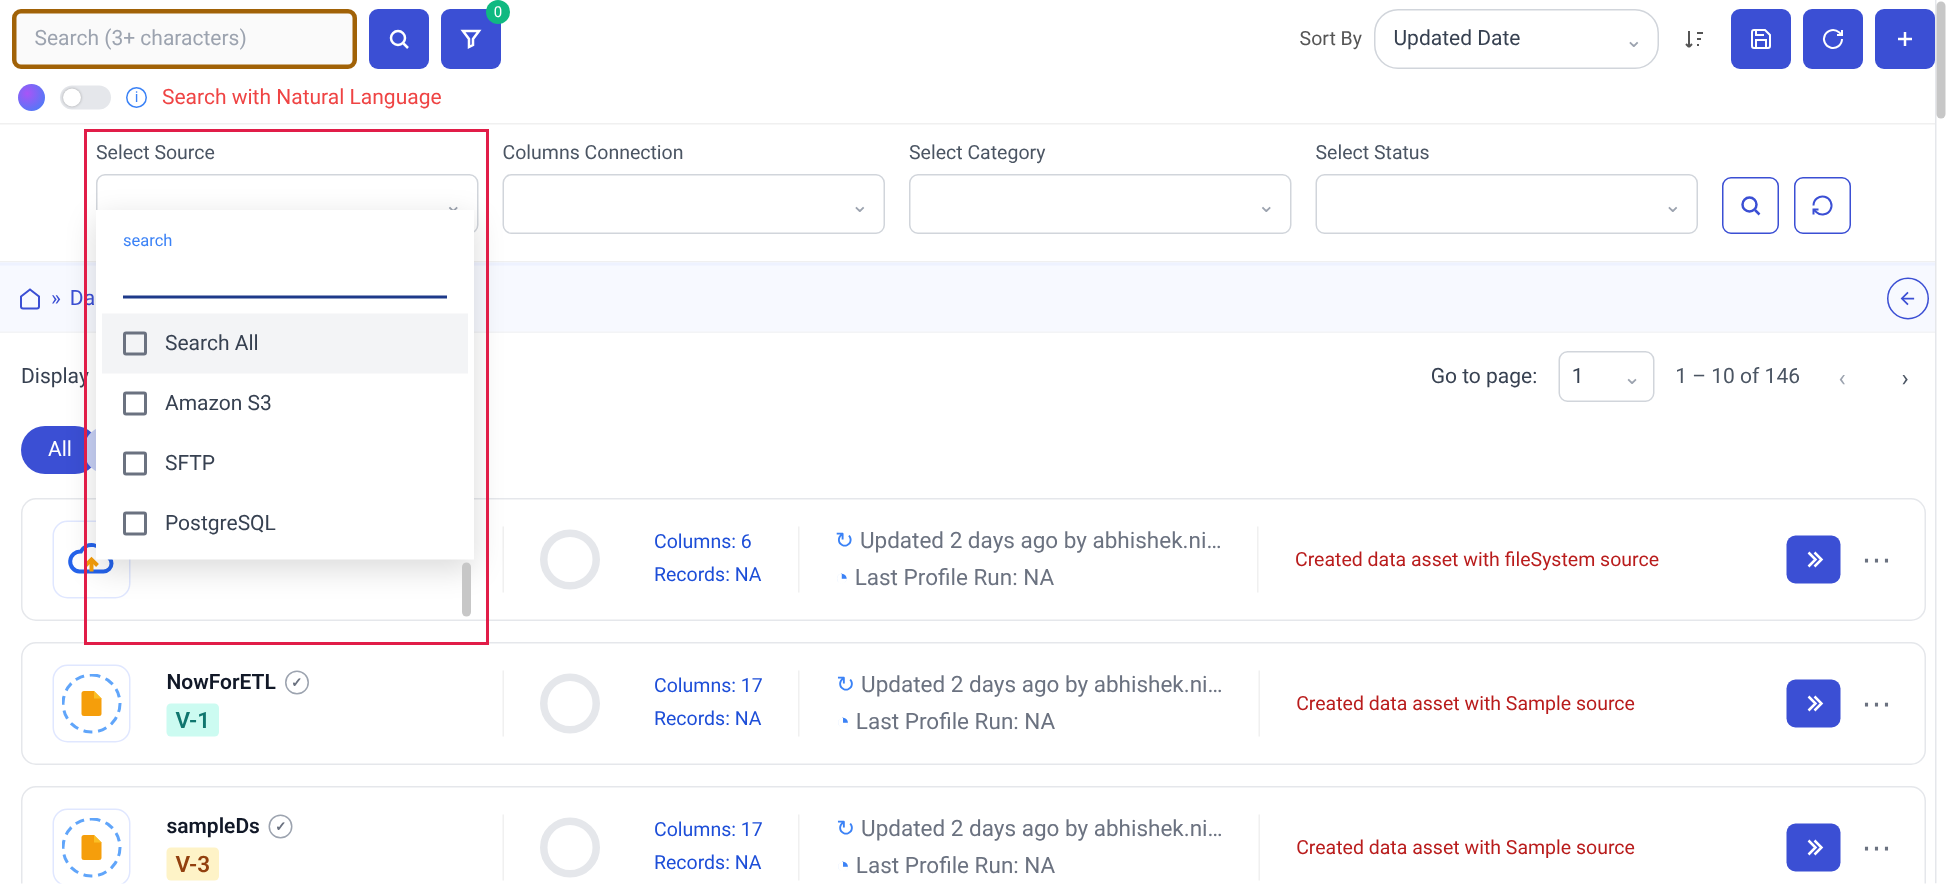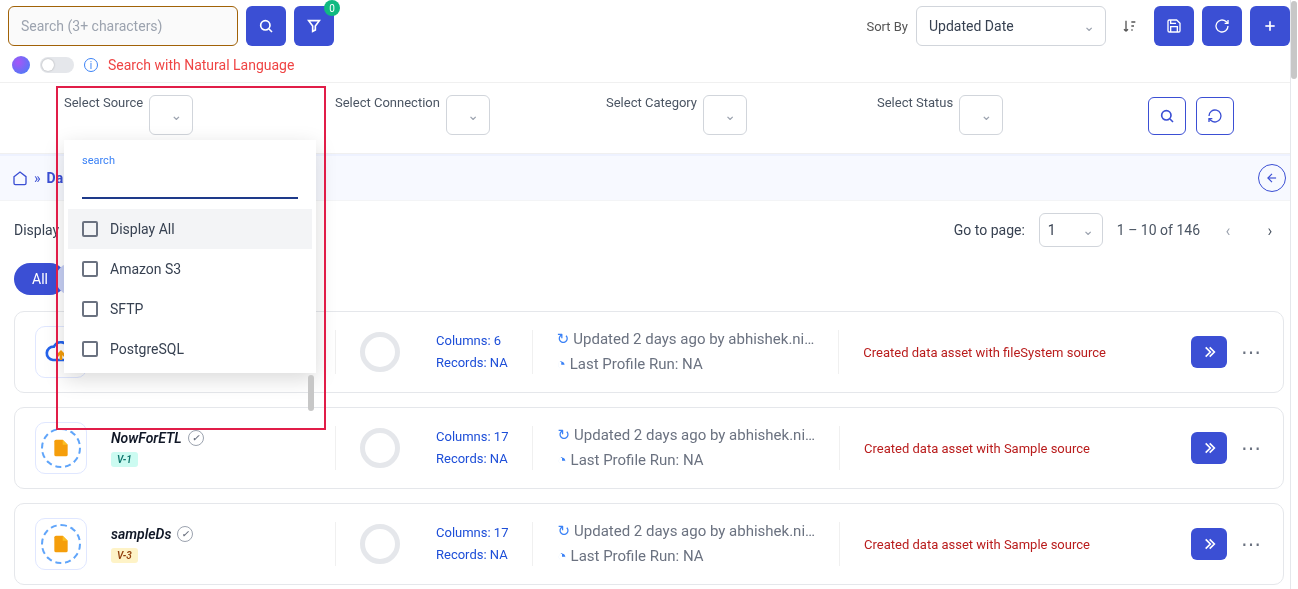--- a/index.html
+++ b/index.html
@@ -1,42 +1,42 @@
 <!DOCTYPE html>
 <html><head>
 <meta charset="utf-8">
 <style>
 * { box-sizing: border-box; margin: 0; padding: 0; font-family: -apple-system, BlinkMacSystemFont, "Segoe UI", Roboto, Arial, sans-serif; }
 body { background: #fff; color: #333; width: 1298px; height: 589px; overflow: hidden; position: relative; }
 
 
 .topbar { display: flex; align-items: center; padding: 6px 8px; gap: 8px; }
-.search-input { width: 230px; height: 40px; border: 1px solid #a16207; border-radius: 6px; padding: 0 12px; font-size: 14px; color: #6b7280; background: #fafafa; }
+.search-input { width: 230px; height: 40px; border: 3px solid #a16207; border-radius: 6px; padding: 0 12px; font-size: 14px; color: #6b7280; background: #fafafa; }
 .search-input::placeholder { color: #9ca3af; }
 .icon-btn { width: 40px; height: 40px; border-radius: 6px; display: flex; align-items: center; justify-content: center; cursor: pointer; font-size: 16px; position: relative; }
 .icon-btn.primary { background: #3b4fd4; color: #fff; }
 .icon-btn.outline { background: #fff; color: #3b4fd4; border: 1px solid #3b4fd4; }
 .badge { position: absolute; top: -6px; right: -6px; background: #10b981; color: #fff; border-radius: 50%; width: 16px; height: 16px; font-size: 10px; display: flex; align-items: center; justify-content: center; }
 .spacer { flex: 1; }
 .sort-label { font-size: 13px; color: #555; margin-right: 0; }
-.sort-select { width: 190px; height: 40px; border: 1px solid #d1d5db; border-radius: 6px; padding: 0 30px 0 12px; font-size: 14px; color: #374151; background: #fff; position: relative; display: flex; align-items: center; }
+.sort-select { width: 190px; height: 40px; border: 1px solid #d1d5db; border-radius: 16px; padding: 0 30px 0 12px; font-size: 14px; color: #374151; background: #fff; position: relative; display: flex; align-items: center; }
 .chevron-down { position: absolute; right: 10px; color: #9ca3af; }
 .icon-btn.plain { background: #fff; color: #555; border: none; width: 32px; }
 
 
 .nl-row { display: flex; align-items: center; gap: 10px; padding: 4px 12px 8px; }
 .orb { width: 18px; height: 18px; border-radius: 50%; background: radial-gradient(circle at 35% 35%, #a855f7, #3b82f6); }
 .toggle { width: 34px; height: 16px; background: #e5e7eb; border-radius: 10px; position: relative; }
 .toggle::after { content: ""; position: absolute; left: 2px; top: 2px; width: 12px; height: 12px; background: #fff; border-radius: 50%; box-shadow: 0 0 2px rgba(0,0,0,.3); }
 .info-icon { width: 14px; height: 14px; border: 1px solid #3b82f6; color: #3b82f6; border-radius: 50%; font-size: 10px; display: flex; align-items: center; justify-content: center; }
 .nl-text { font-size: 14px; color: #ef4444; }
 
 
 .filter-row { display: flex; gap: 16px; padding: 12px 64px 18px; border-top: 1px solid #f0f0f0; border-bottom: 1px solid #f0f0f0; align-items: flex-end; }
-.filter-col { display: flex; flex-direction: row; gap: 6px; flex: 1; position: relative; }
+.filter-col { display: flex; flex-direction: column; gap: 6px; flex: 1; position: relative; }
 .filter-label { font-size: 13px; color: #4b5563; }
 .filter-select { height: 40px; border: 1px solid #d1d5db; border-radius: 6px; padding: 0 30px 0 12px; background: #fff; display: flex; align-items: center; position: relative; font-size: 14px; }
 .filter-actions { display: flex; gap: 10px; }
 .filter-actions .icon-btn { width: 38px; height: 38px; }
 
 
 .crumb-row { display: flex; align-items: center; padding: 8px 12px; gap: 6px; font-size: 14px; color: #3b4fd4; border-bottom: 1px solid #f3f4f6; border-top: 2px solid #eef2ff; background:#f7f9ff; }
 .crumb-row .back-circle { margin-left: auto; width: 28px; height: 28px; border: 1px solid #3b4fd4; border-radius: 50%; display:flex; align-items:center; justify-content:center; color:#3b4fd4; }
 
 .display-row { display: flex; align-items: center; padding: 12px 14px; font-size: 14px; color: #374151; }
@@ -46,24 +46,24 @@
 .nav-arrow { width: 28px; height: 28px; display: flex; align-items: center; justify-content: center; color: #9ca3af; cursor: pointer; font-size: 16px; }
 
 .pill-row { padding: 4px 14px 16px; }
 .pill { display: inline-flex; background: #3b4fd4; color: #fff; padding: 8px 18px; border-radius: 18px; font-size: 14px; align-items: center; }
 .pill-ghost { margin-left: -14px; display: inline-flex; background: #c7d0f5; color: #3b4fd4; padding: 8px 6px 8px 18px; border-radius: 18px; font-size: 14px; }
 
 .card { margin: 0 14px 14px; border: 1px solid #e5e7eb; border-radius: 10px; padding: 14px 20px; display: flex; align-items: center; gap: 24px; }
 .card-icon { width: 52px; height: 52px; border: 1px solid #e0e7ff; border-radius: 10px; display: flex; align-items: center; justify-content: center; font-size: 24px; position: relative; }
 .card-icon.cloud svg { width: 32px; height: 32px; }
 .dashed-circle { width: 40px; height: 40px; border: 2px dashed #60a5fa; border-radius: 50%; display:flex; align-items:center; justify-content:center; }
-.card-title-col { min-width: 200px; font-style: italic; }
+.card-title-col { min-width: 200px; }
 .card-title { font-weight: 600; font-size: 14px; color: #111827; display: flex; align-items: center; gap: 6px; }
 .check-badge { width: 16px; height: 16px; border: 1px solid #9ca3af; border-radius: 50%; font-size: 9px; display:flex; align-items:center; justify-content:center; color:#6b7280; }
-.ver-badge { display: inline-block; margin-top: 6px; background: #ccfbf1; color: #0f766e; font-size: 10px; padding: 2px 6px; border-radius: 3px; font-weight: 600; }
+.ver-badge { display: inline-block; margin-top: 6px; background: #ccfbf1; color: #0f766e; font-size: 15px; padding: 2px 6px; border-radius: 3px; font-weight: 600; }
 .ver-badge.v3 { background: #fef3c7; color: #92400e; }
 .sep { width: 1px; height: 44px; background: #f0f0f0; }
 .prog-circle { width: 40px; height: 40px; border: 5px solid #e5e7eb; border-radius: 50%; }
 .meta-col { font-size: 13px; color: #1d4ed8; line-height: 1.7; margin-left: 12px; }
 .meta-col .l1 { }
 .updated-col { font-size: 15px; color: #6b7280; line-height: 1.7; }
 .updated-col .ic { color: #3b82f6; margin-right: 4px; }
 .created-col { font-size: 13px; color: #b91c1c; flex: 1; }
 .card-actions { display: flex; align-items: center; gap: 14px; }
 .run-btn { width: 36px; height: 32px; background: #3b4fd4; border-radius: 6px; color: #fff; display: flex; align-items: center; justify-content: center; font-size: 14px; }
@@ -139,21 +139,21 @@
 </div>
 
 <div class="filter-row">
   <div class="filter-col">
     <span class="filter-label">Select Source</span>
     <div class="filter-select">
         <span class="chevron-down">⌄</span>
       </div>
   </div>
   <div class="filter-col">
-    <span class="filter-label">Select Connection</span>
+    <span class="filter-label">Columns Connection</span>
     <div class="filter-select">
         <span class="chevron-down">⌄</span>
       </div>
   </div>
   <div class="filter-col">
     <span class="filter-label">Select Category</span>
     <div class="filter-select">
         <span class="chevron-down">⌄</span>
       </div>
   </div>
@@ -177,21 +177,21 @@
         </svg>
     </div>
   </div>
 </div>
 
 <div class="crumb-row">
   <svg width="16" height="16" viewBox="0 0 24 24" fill="none" stroke="currentColor" stroke-width="2">
       <path d="M3 10l9-7 9 7v10a2 2 0 0 1-2 2H5a2 2 0 0 1-2-2z"></path>
     </svg>
   <span>»</span>
-  <span style="font-weight:700;">Da</span>
+  <span style="font-weight:400;">Da</span>
   <div class="back-circle">
     <svg width="14" height="14" viewBox="0 0 24 24" fill="none" stroke="currentColor" stroke-width="2">
         <line x1="19" y1="12" x2="5" y2="12"></line>
         <polyline points="12 19 5 12 12 5"></polyline>
       </svg>
   </div>
 </div>
 
 <div class="display-row">
   <span>Display</span>
@@ -327,21 +327,21 @@
     </div>
     <div class="dots">⋯</div>
   </div>
 </div>
 
 <div class="dropdown-panel">
   <div class="dd-search-label">search</div>
   <input class="dd-search-input" style="">
   <div class="dd-item hover">
       <div class="dd-check"></div>
-      <span>Display All</span>
+      <span>Search All</span>
     </div>
   <div class="dd-item">
       <div class="dd-check"></div>
       <span>Amazon S3</span>
     </div>
   <div class="dd-item">
       <div class="dd-check"></div>
       <span>SFTP</span>
     </div>
   <div class="dd-item">

